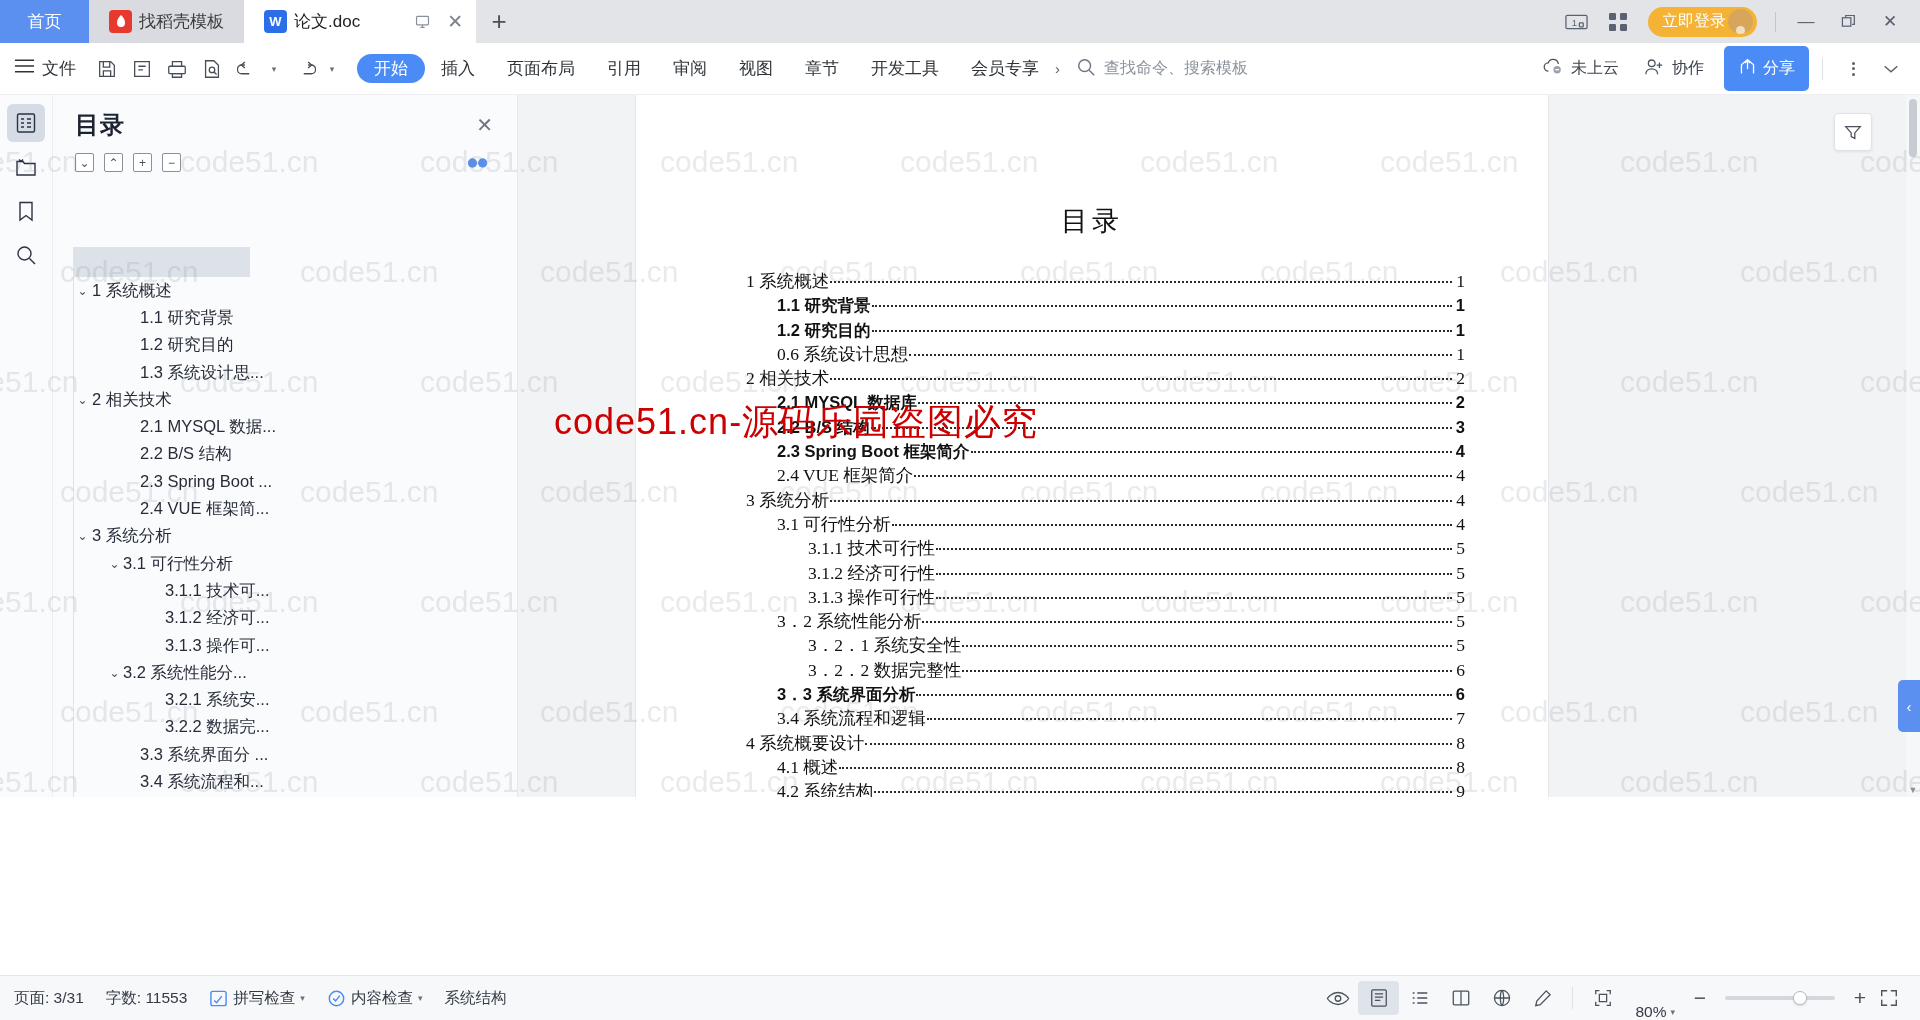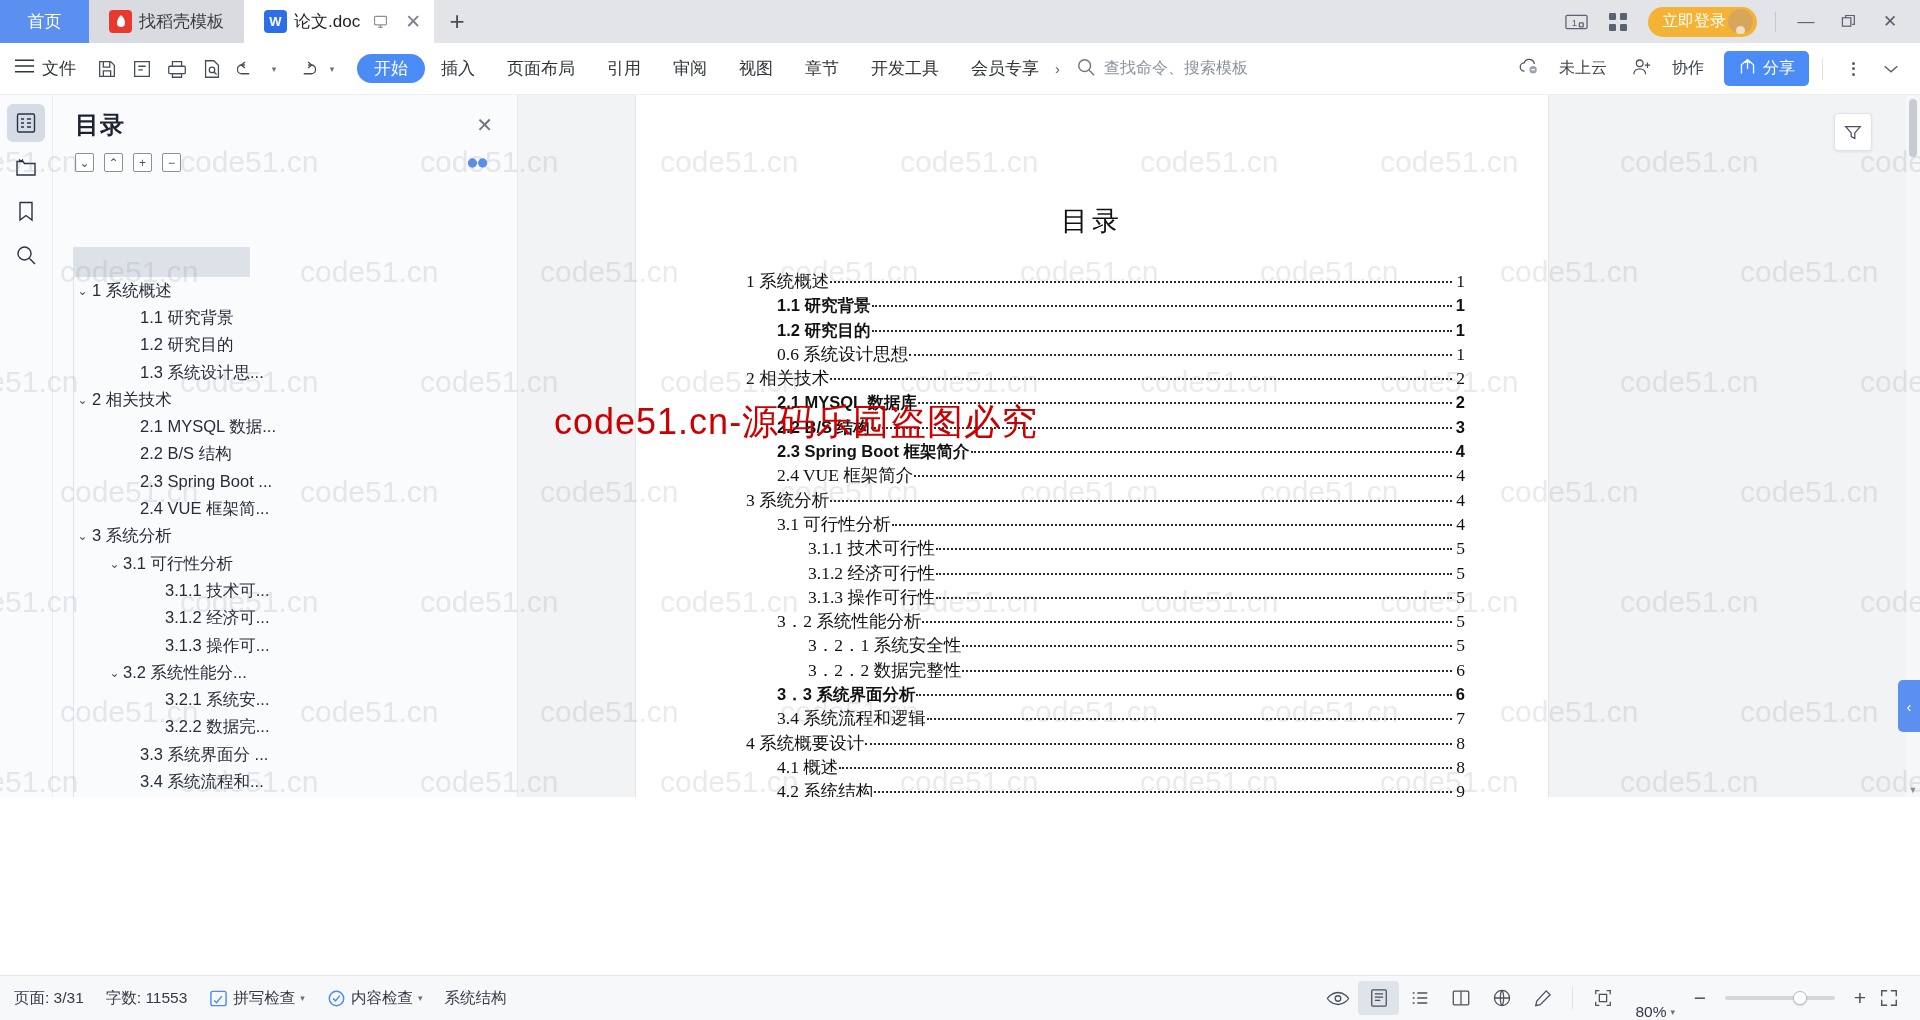--- a/index.html
+++ b/index.html
@@ -18,21 +18,21 @@
   }
   .tabs{ display:flex; align-items:flex-end; height:43px; }
   .tab{
     height:43px; display:flex; align-items:center; gap:7px;
     padding:0 20px; font-size:17px; color:#333; position:relative;
     cursor:default; white-space:nowrap;
   }
   .tab.home{ background:#5b8ff0; color:#fff; width:89px; justify-content:center; padding:0; }
   .tab.template{ background:#d9dbe0; color:#3c3c3c; }
   .tab.doc{ background:#ffffff; color:#222; padding-right:8px; }
-  .tab.doc .tabtitle{ }
+  .tab.doc .tabtitle{ margin-right:42px; }
 
   .ic-daoke{
     width:23px;height:23px;border-radius:4px;background:#e8392f;
     display:flex;align-items:center;justify-content:center;flex:none;
   }
   .ic-daoke svg{ width:16px;height:16px; }
   .ic-w{
     width:23px;height:23px;border-radius:4px;background:#2b6ee8;
     display:flex;align-items:center;justify-content:center;flex:none;
     color:#fff;font-size:13px;font-weight:bold;font-family:"Liberation Sans",sans-serif;
@@ -90,23 +90,23 @@
     display:flex;align-items:center; white-space:nowrap;
   }
   .rb-tab.active{
     background:#4a8bf5; color:#fff; border-radius:15px; height:29px; padding:0 17px;
   }
   .rb-more{ font-size:15px;color:#5a6068; padding:0 2px 0 0;}
   .rb-search{
     display:flex;align-items:center;gap:8px;margin-left:14px;color:#8c929c;font-size:16px;
   }
   .rb-right{ margin-left:auto; display:flex; align-items:center; gap:4px; padding-right:12px;}
-  .rb-chip{ display:flex;align-items:center;gap:19px;font-size:16px;color:#3f454f;padding:0 10px;justify-content:flex-end;}
+  .rb-chip{ display:flex;align-items:center;gap:7px;font-size:16px;color:#3f454f;padding:0 10px;justify-content:flex-end;}
   .share-btn{
-    height:35px;border-radius:5px;background:#4a8bf5;color:#fff;font-size:16px;
+    height:45px;border-radius:5px;background:#4a8bf5;color:#fff;font-size:16px;
     display:flex;align-items:center;gap:6px;padding:0 14px;margin-left:6px;
   }
   .rb-vsep{ width:1px;height:22px;background:#dfe2e6;margin:0 9px;}
   .dots3{ display:flex;flex-direction:column;gap:2.5px;align-items:center;}
   .dots3 i{ width:3px;height:3px;border-radius:50%;background:#5a6068;display:block;}
 
   
   .rail{
     position:absolute; left:0; top:95px; width:53px; height:702px;
     background:#fafbfc; border-right:1px solid #eceef1;

